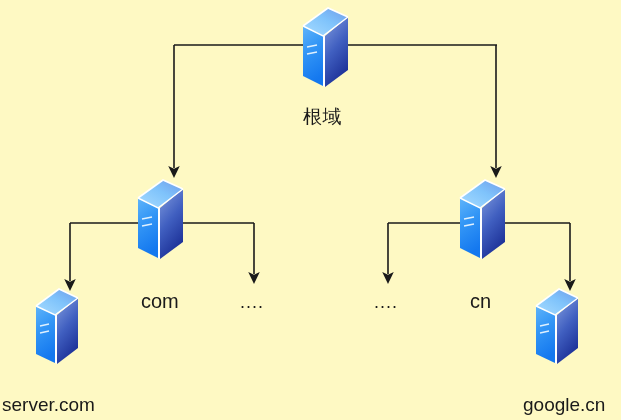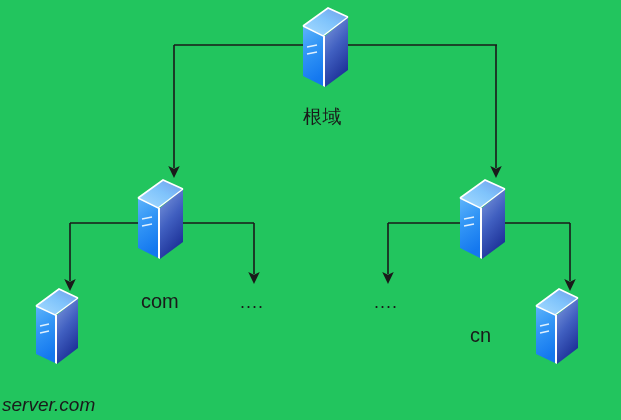--- a/index.html
+++ b/index.html
@@ -8,21 +8,21 @@
     padding: 0;
     background: #ffffff;
   }
   body {
     font-family: "Liberation Sans", "DejaVu Sans", sans-serif;
   }
   #canvas {
     position: relative;
     width: 621px;
     height: 420px;
-    background: #22c55e;
+    background: #fef9c3;
     overflow: hidden;
   }
   #wires {
     position: absolute;
     left: 0;
     top: 0;
     width: 621px;
     height: 420px;
   }
   .node {
@@ -43,21 +43,20 @@
   }
   .caption-lat {
     font-size: 20px;
   }
   .caption-dots {
     font-size: 18px;
     letter-spacing: 1px;
   }
   .caption-leaf {
     font-size: 19px;
-    font-style: italic;
   }
 </style>
 </head>
 <body>
 
 <div id="canvas">
 
   <svg id="wires" viewBox="0 0 621 420" width="621" height="420" xmlns="http://www.w3.org/2000/svg">
     <defs>
       <marker id="arrowhead" markerWidth="9" markerHeight="9" refX="1.2" refY="4" orient="auto" markerUnits="strokeWidth">
@@ -138,21 +137,21 @@
       <polygon points="30,32 53,13 53,66 30,83" fill="url(#gRight)"></polygon>
       <polygon points="28,32 30,32 30,83 28,82" fill="#ffffff"></polygon>
       <polyline points="8,22 33,4 53,13" fill="none" stroke="#ffffff" stroke-width="1.6"></polyline>
       <polyline points="8,22 28,32 53,13" fill="none" stroke="#ffffff" stroke-width="1.4"></polyline>
       <g stroke="#eaf6ff" stroke-width="1.3" opacity="0.95">
         <line x1="12" y1="43" x2="22" y2="41"></line>
         <line x1="12" y1="50" x2="22" y2="48"></line>
       </g>
     </svg>
   </div>
-  <div class="caption caption-lat" style="left:470px; top:290px;margin-top:34px;">cn</div>
+  <div class="caption caption-lat" style="left:470px; top:290px;">cn</div>
 
   <div class="caption caption-dots" style="left:374px; top:292px;">....</div>
 
   <div class="node" style="left:28px; top:284px;">
     <svg width="56" height="84" viewBox="0 0 56 84">
       <polygon points="8,22 31,5 50,14 27,31" fill="url(#gTop)"></polygon>
       <polygon points="8,22 27,31 27,79 8,70" fill="url(#gLeft)"></polygon>
       <polygon points="29,31 50,14 50,64 29,80" fill="url(#gRight)"></polygon>
       <polygon points="27,31 29,31 29,80 27,79" fill="#ffffff"></polygon>
       <polyline points="8,22 31,5 50,14" fill="none" stroke="#ffffff" stroke-width="1.6"></polyline>
@@ -172,14 +171,15 @@
       <polygon points="29,31 50,14 50,64 29,80" fill="url(#gRight)"></polygon>
       <polygon points="27,31 29,31 29,80 27,79" fill="#ffffff"></polygon>
       <polyline points="8,22 31,5 50,14" fill="none" stroke="#ffffff" stroke-width="1.6"></polyline>
       <polyline points="8,22 27,31 50,14" fill="none" stroke="#ffffff" stroke-width="1.4"></polyline>
       <g stroke="#eaf6ff" stroke-width="1.3" opacity="0.95">
         <line x1="12" y1="42" x2="21" y2="40"></line>
         <line x1="12" y1="49" x2="21" y2="47"></line>
       </g>
     </svg>
   </div>
+  <div class="caption caption-leaf" style="left:523px; top:394px;">google.cn</div>
 
 </div>
 
 </body></html>

